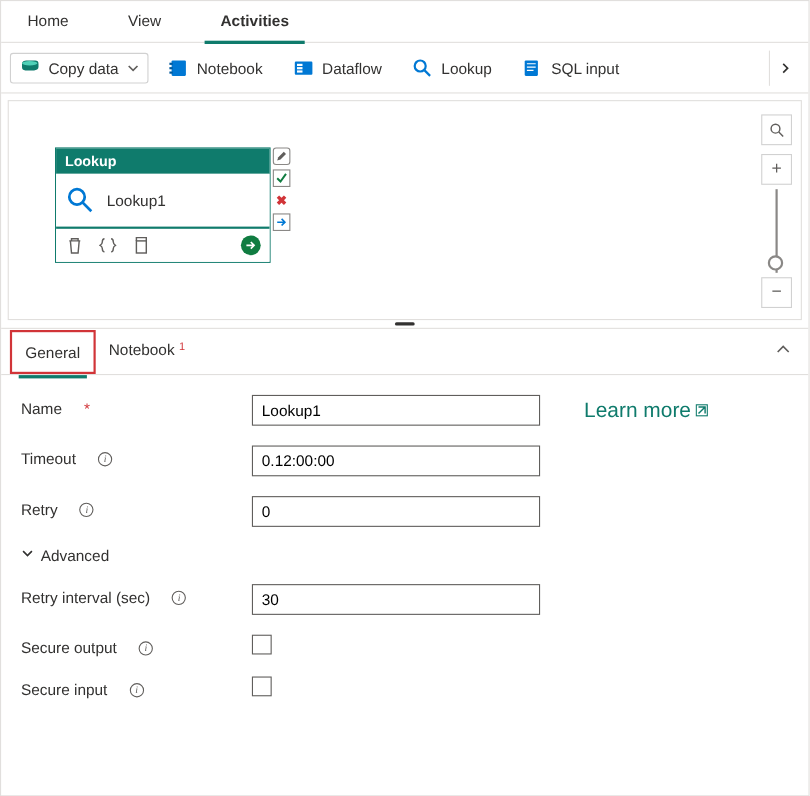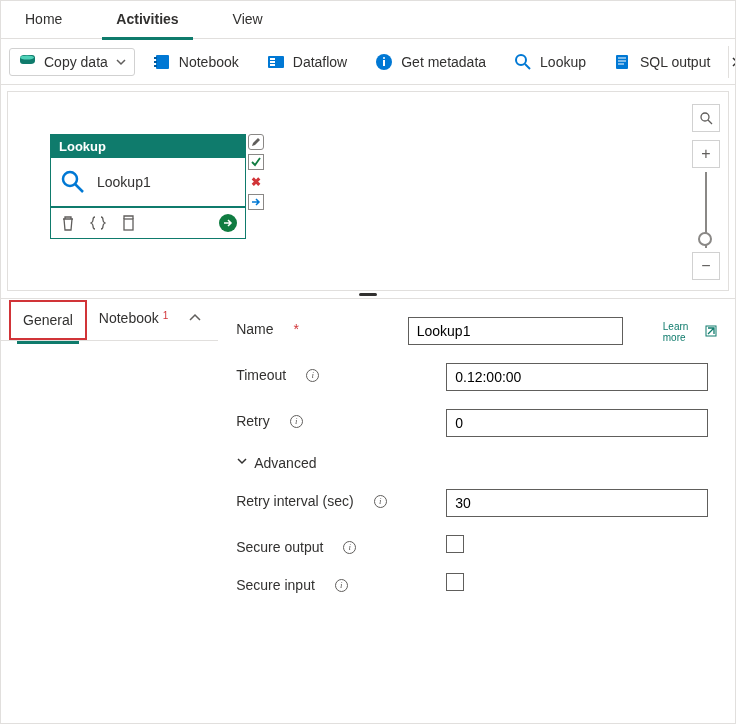--- a/index.html
+++ b/index.html
@@ -189,21 +189,21 @@
       margin-top:-4px; margin-bottom:2px;
     }
     .splitter div {
       width:18px; height:3px; background:#323130; border-radius:2px;
     }
 
     
     .props {
       border-top: 1px solid #e1dfdd;
       height: 416px;
-      display:flex; 
+      display:flex; flex-direction:column;
     }
     .prop-tabs {
       display:flex; align-items:center;
       border-bottom:1px solid #e1dfdd;
       padding: 0 8px;
       height:42px;
     }
     .prop-tab {
       padding: 10px 12px;
       cursor:pointer;
@@ -255,22 +255,22 @@
       width: 262px;
       padding: 4px 8px;
       border: 1px solid #605e5c;
       font-size:14px;
       font-family:inherit;
       height: 28px;
     }
     textarea.form-input { height: 58px; resize: both; }
     .learn-more {
       color:#0f7b6c;
-      font-size:10px;
-      display:flex; align-items:center; gap:4px;
+      font-size:19px;
+      display:flex; align-items:flex-end; gap:4px;
       text-decoration:none;
       cursor:pointer;
       padding-top:4px;
       margin-left: 30px;
     }
     .adv-row {
       display:flex; align-items:flex-start; gap:6px;
       margin: 10px 0 18px 0;
       cursor:pointer;
     }
@@ -281,22 +281,22 @@
     
     .prop-body::-webkit-scrollbar { width: 16px; }
     .prop-body::-webkit-scrollbar-track { background:#f3f2f1; }
     .prop-body::-webkit-scrollbar-thumb { background:#c8c6c4; border:3px solid #f3f2f1;}
   </style>
 </head>
 <body>
 
 <div class="top-tabs">
   <div class="top-tab">Home</div>
+  <div class="top-tab">View</div>
   <div class="top-tab active">Activities</div>
-  <div class="top-tab">View</div>
 </div>
 
 <div class="toolbar">
   <div class="tool-btn combo">
     <span class="tool-icon">
       <svg width="18" height="18" viewBox="0 0 18 18">
           <path fill="#0f7b6c" d="M2 5 C2 3 4 2 6 2 L14 2 C16 2 17 3 17 5 L17 8 C17 10 15 11 13 11 L5 11 C3 11 2 10 2 8 Z"></path>
           <ellipse cx="9" cy="4.5" rx="7" ry="2" fill="#4fd1b8"></ellipse>
         </svg>
     </span>
@@ -325,49 +325,39 @@
       <svg width="18" height="18" viewBox="0 0 18 18">
           <rect x="1" y="3" width="16" height="12" rx="1" fill="#0078d4"></rect>
           <rect x="3" y="5" width="5" height="2" fill="#fff"></rect>
           <rect x="3" y="8" width="5" height="2" fill="#fff"></rect>
           <rect x="3" y="11" width="5" height="2" fill="#fff"></rect>
         </svg>
     </span>
     <span>Dataflow</span>
   </div>
 
-  <div class="tool-btn">
-    <span class="tool-icon">
-      <svg width="18" height="18" viewBox="0 0 18 18">
-          <circle cx="9" cy="9" r="8" fill="#0078d4"></circle>
-          <rect x="8" y="7" width="2" height="6" fill="#fff"></rect>
-          <circle cx="9" cy="5" r="1" fill="#fff"></circle>
-        </svg>
-    </span>
-    <span>Get metadata</span>
-  </div>
 
   <div class="tool-btn">
     <span class="tool-icon">
       <svg width="18" height="18" viewBox="0 0 18 18">
           <circle cx="7" cy="7" r="5" fill="none" stroke="#0078d4" stroke-width="2"></circle>
           <line x1="11" y1="11" x2="16" y2="16" stroke="#0078d4" stroke-width="2"></line>
         </svg>
     </span>
     <span>Lookup</span>
   </div>
 
   <div class="tool-btn">
     <span class="tool-icon">
       <svg width="18" height="18" viewBox="0 0 18 18">
           <rect x="2" y="2" width="12" height="14" rx="1" fill="#0078d4"></rect>
           <path d="M4 5h8M4 8h8M4 11h6" stroke="#fff" stroke-width="1"></path>
         </svg>
     </span>
-    <span>SQL output</span>
+    <span>SQL input</span>
   </div>
 
   <div class="toolbar-right-arrow">
     <svg width="12" height="12" viewBox="0 0 12 12">
         <path d="M4 2 L8 6 L4 10" stroke="#323130" stroke-width="1.5" fill="none"></path>
       </svg>
   </div>
 </div>
 
 <div class="canvas-wrap">

